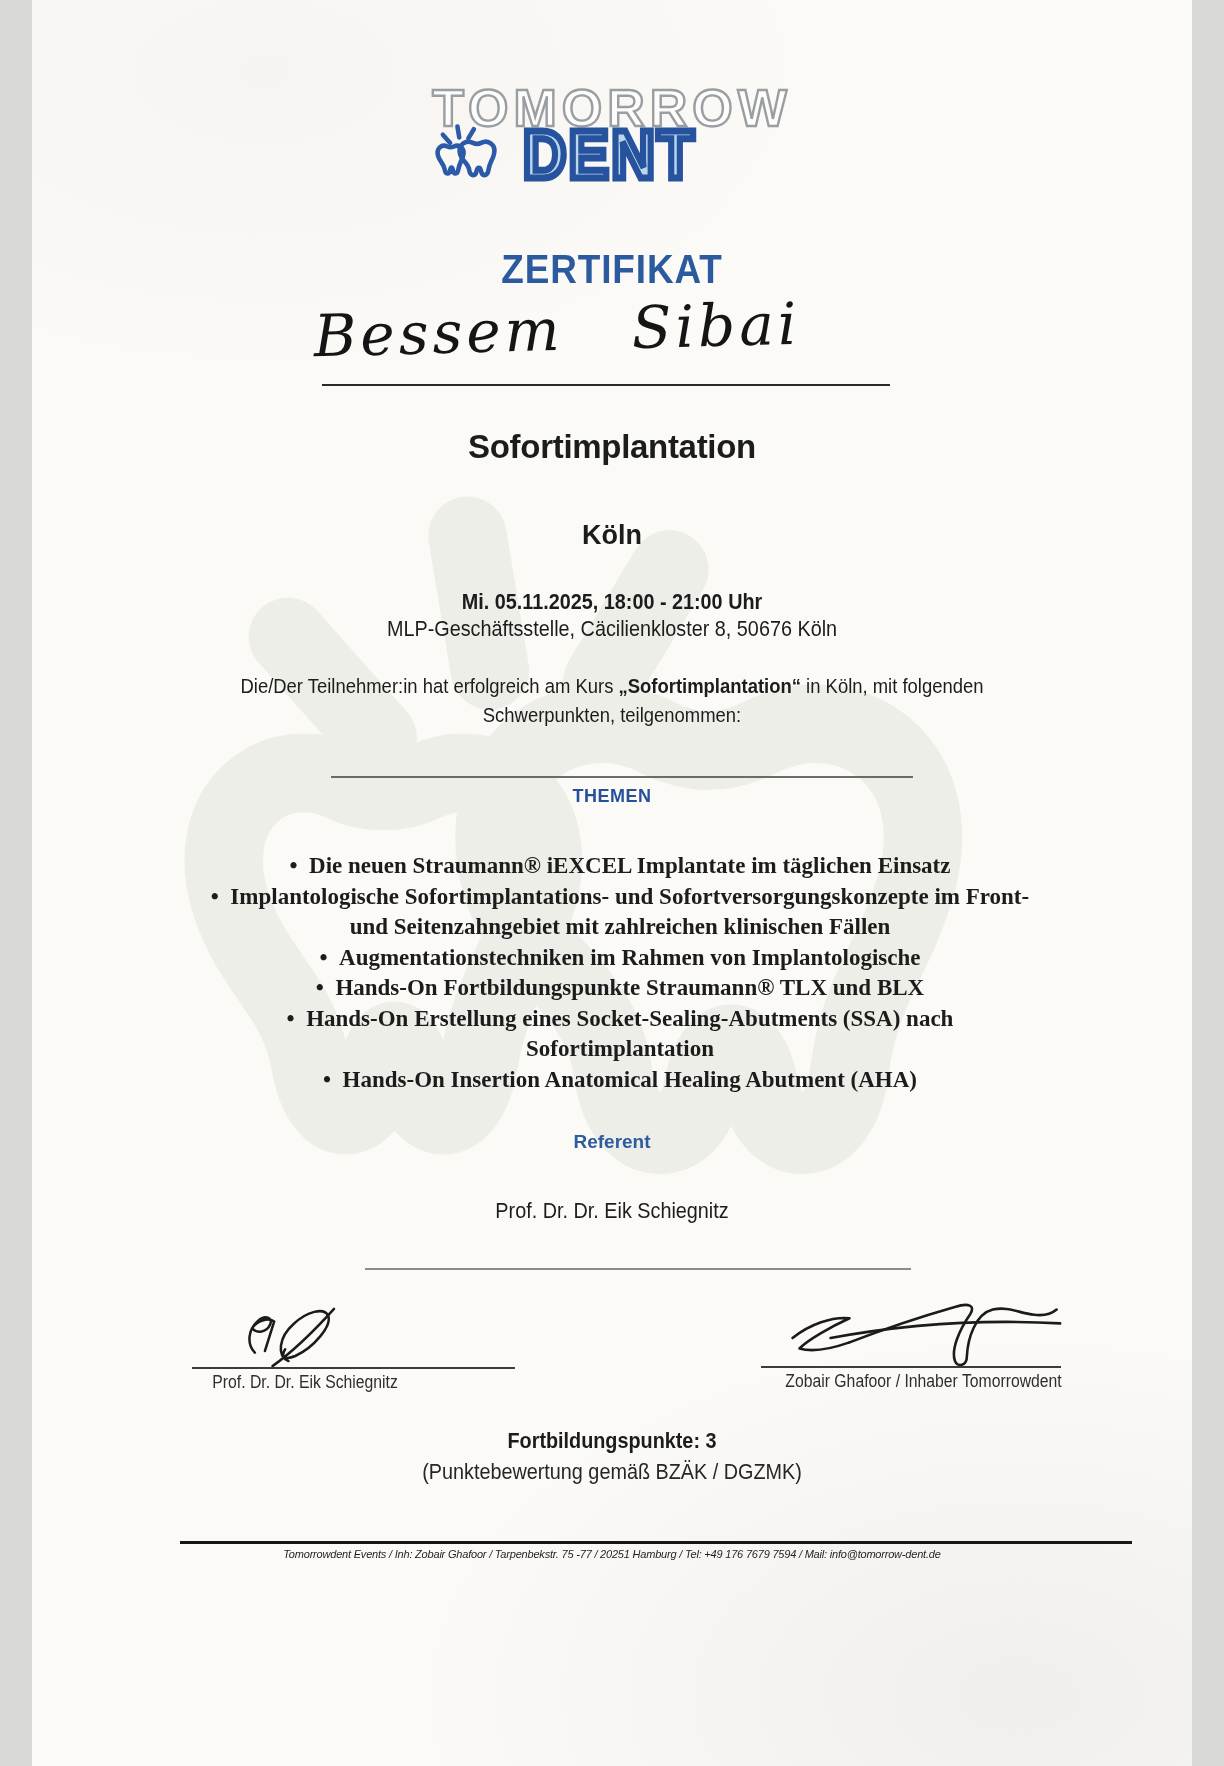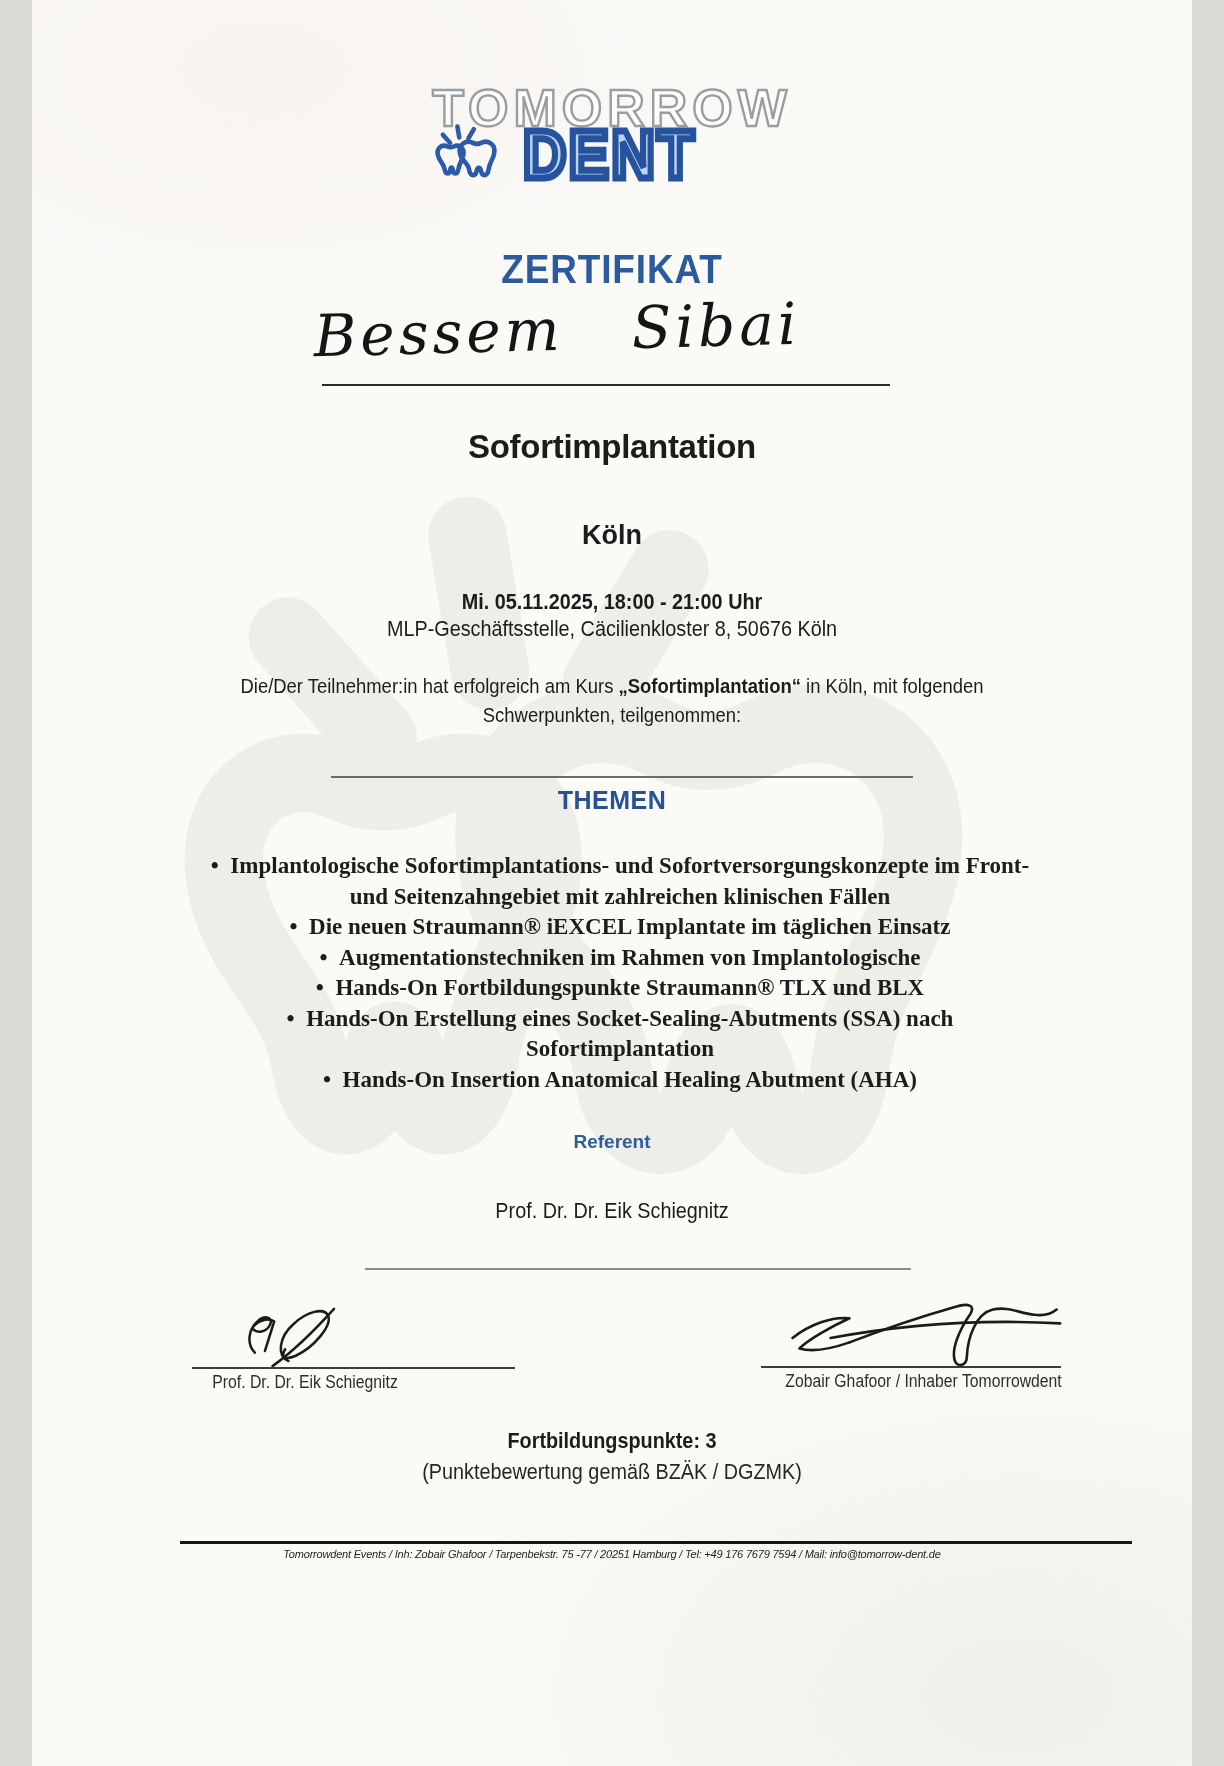--- a/index.html
+++ b/index.html
@@ -39,21 +39,21 @@
   }
   .rule{position:absolute;background:#2a2a2a;}
   .name-line{left:290px;top:384px;width:568px;height:2px;}
   .course-title{top:428px;font-weight:bold;font-size:33px;letter-spacing:-.3px;}
   .city{top:520px;font-weight:bold;font-size:27px;}
   .datetime{top:589px;font-weight:bold;font-size:22px;}
   .venue{top:616px;font-size:22px;}
   .intro{top:671px;font-size:20.5px;line-height:29px;white-space:pre-line;margin:0;}
   .intro .b{font-weight:bold;}
   .themen-rule{left:299px;top:776px;width:582px;height:2px;background:#6b6b6b;}
-  .themen-heading{top:786px;font-weight:bold;font-size:25px;letter-spacing:.5px;color:#27509a;}
+  .themen-heading{top:786px;font-weight:bold;font-size:18px;letter-spacing:.5px;color:#27509a;}
   .bullets{top:851px;left:92px;right:92px;transform:translateX(8px);
     font-family:"Liberation Serif", serif;font-weight:bold;font-size:23px;line-height:30.5px;}
   .bullet-item{white-space:pre-line;}
   .bullet-item .bt::before{content:"\2022\2002";}
   .referent-heading{top:1131px;font-weight:bold;font-size:19px;color:#2d5d9f;}
   .referent-name{top:1198px;font-size:22px;}
   .ref-rule{left:333px;top:1268px;width:546px;height:1.5px;background:#8c8c8c;}
   .sig{position:absolute;color:#1b1b1b;}
   .sig svg{width:100%;height:100%;fill:none;stroke:currentColor;stroke-width:3;stroke-linecap:round;stroke-linejoin:round;}
   .sig-left{left:185px;top:1292px;width:170px;height:80px;}
@@ -111,23 +111,23 @@
   <div class="abs datetime cond">Mi. 05.11.2025, 18:00 - 21:00 Uhr</div>
   <div class="abs venue cond">MLP-Geschäftsstelle, Cäcilienkloster 8, 50676 Köln</div>
 
   <p class="abs intro cond"><span>Die/Der Teilnehmer:in hat erfolgreich am Kurs </span><span class="b">„Sofortimplantation“</span><span> in Köln, mit folgenden
 Schwerpunkten, teilgenommen:</span></p>
 
   <div class="rule themen-rule"></div>
   <div class="abs themen-heading">THEMEN</div>
 
   <div class="abs bullets">
+    <div class="bullet-item"><span class="bt">Die neuen Straumann® iEXCEL Implantate im täglichen Einsatz</span></div>
     <div class="bullet-item"><span class="bt">Implantologische Sofortimplantations- und Sofortversorgungskonzepte im Front-
 und Seitenzahngebiet mit zahlreichen klinischen Fällen</span></div>
-    <div class="bullet-item"><span class="bt">Die neuen Straumann® iEXCEL Implantate im täglichen Einsatz</span></div>
     <div class="bullet-item"><span class="bt">Augmentationstechniken im Rahmen von Implantologische</span></div>
     <div class="bullet-item"><span class="bt">Hands-On Fortbildungspunkte Straumann® TLX und BLX</span></div>
     <div class="bullet-item"><span class="bt">Hands-On Erstellung eines Socket-Sealing-Abutments (SSA) nach
 Sofortimplantation</span></div>
     <div class="bullet-item"><span class="bt">Hands-On Insertion Anatomical Healing Abutment (AHA)</span></div>
   </div>
 
   <div class="abs referent-heading">Referent</div>
   <div class="abs referent-name cond">Prof. Dr. Dr. Eik Schiegnitz</div>
   <div class="rule ref-rule"></div>

